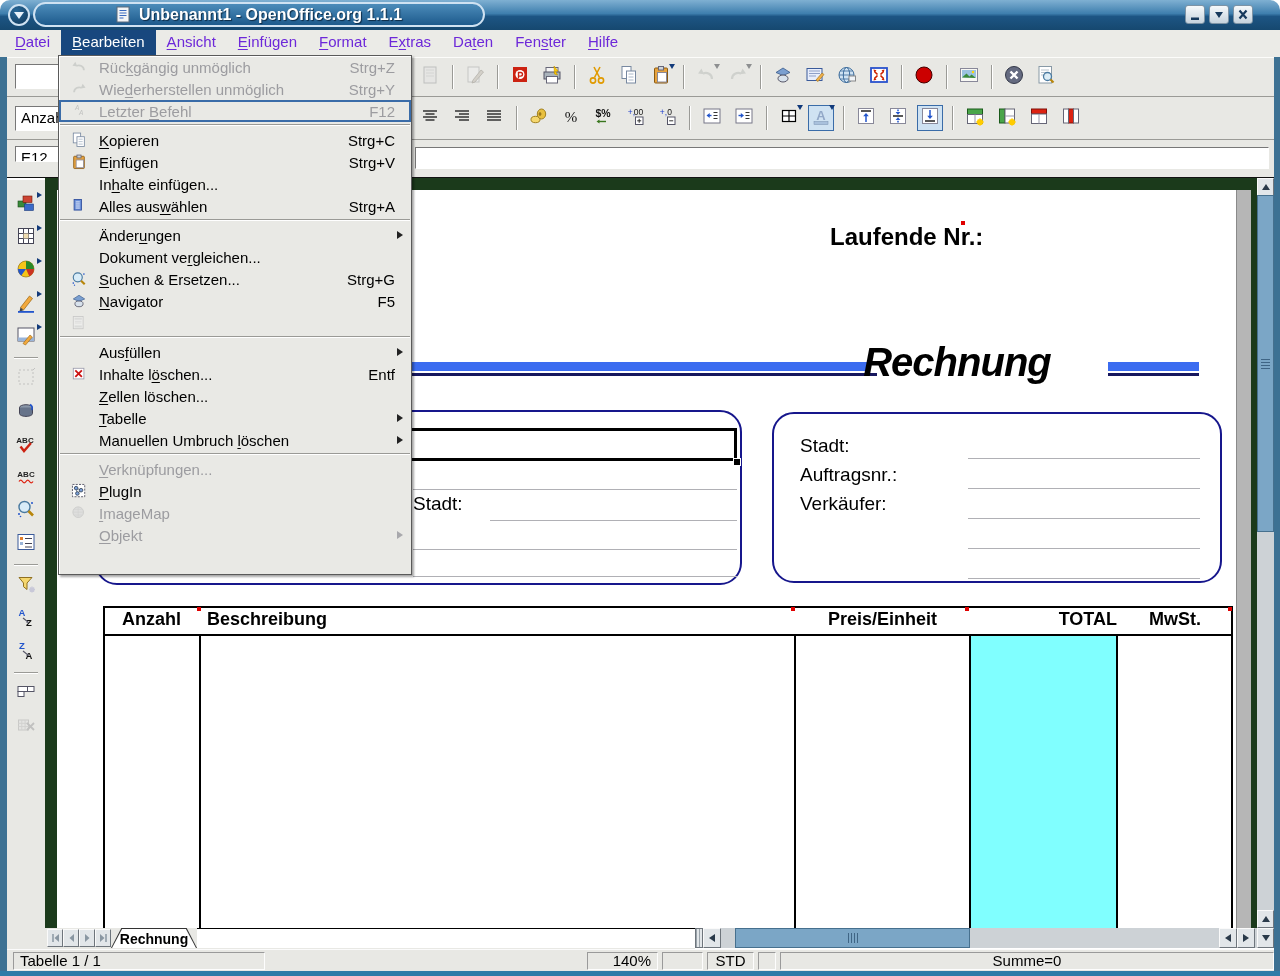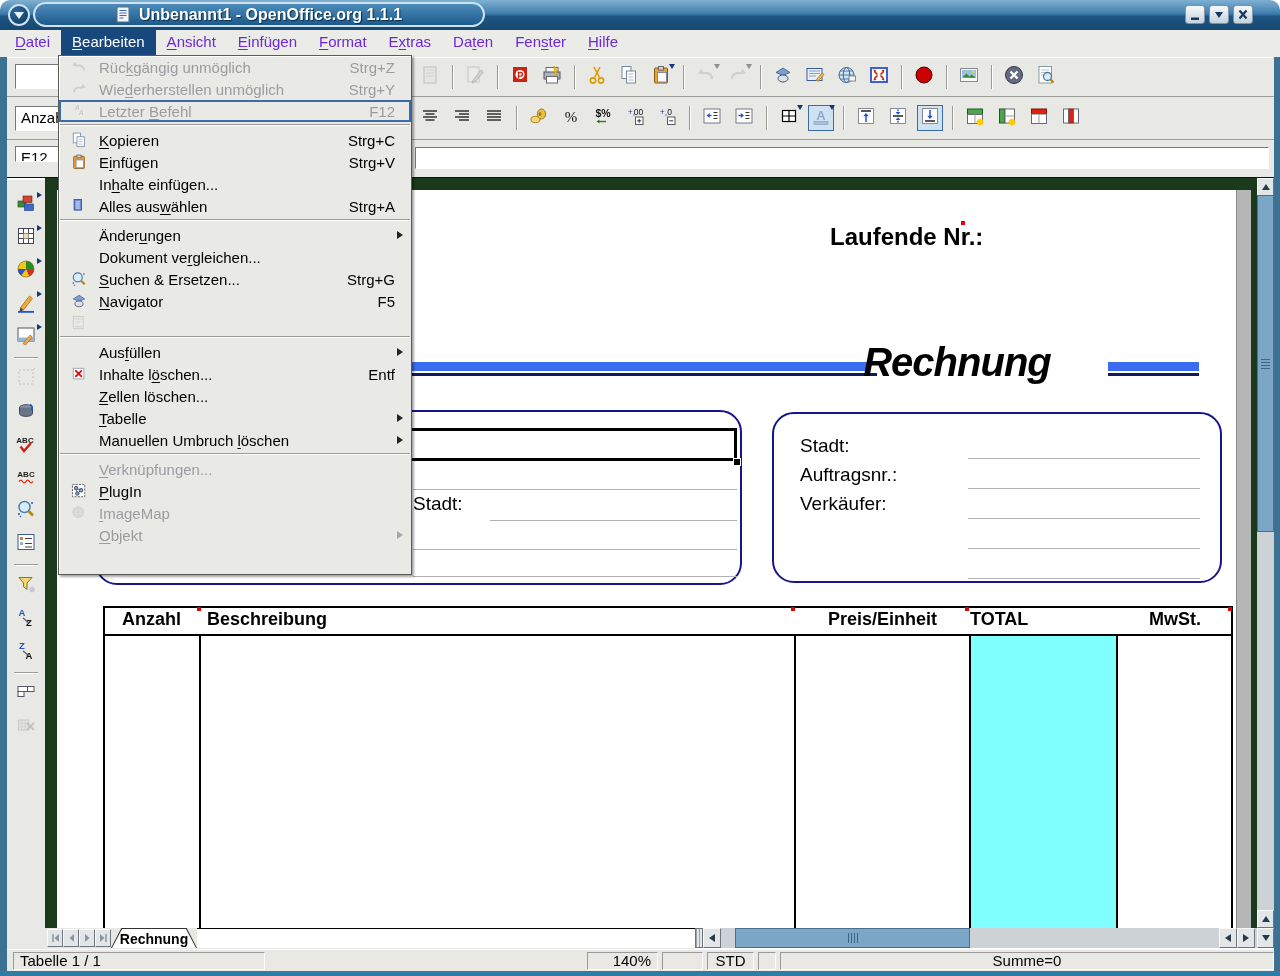--- a/index.html
+++ b/index.html
@@ -603,21 +603,21 @@
       <div class="rbox" style="left:715px;top:222px;width:450px;height:171px;"></div>
       <div class="doclabel" style="left:743px;top:245px;">Stadt:</div>
       <div class="doclabel" style="left:743px;top:274px;">Auftragsnr.:</div>
       <div class="doclabel" style="left:743px;top:303px;">Verkäufer:</div>
 
       <div id="cyancol"></div>
       <div id="thead"></div>
     <div class="th" style="left: 46px; width: 97px; text-align: center;">Anzahl</div>
         <div class="th" style="left: 143px; width: 595px; text-align: left; padding-left: 7px;">Beschreibung</div>
         <div class="th" style="left: 738px; width: 175px; text-align: center;">Preis/Einheit</div>
-        <div class="th" style="left: 913px; width: 147px; text-align: left;">TOTAL</div>
+        <div class="th" style="left: 913px; width: 147px; text-align: right;">TOTAL</div>
         <div class="th" style="left: 1060px; width: 116px; text-align: center;">MwSt.</div>
         <div class="vline" style="left: 46px; top: 446px; height: 292px;"></div>
         <div class="vline" style="left: 142px; top: 446px; height: 292px;"></div>
         <div class="vline" style="left: 737px; top: 446px; height: 292px;"></div>
         <div class="vline" style="left: 912px; top: 446px; height: 292px;"></div>
         <div class="vline" style="left: 1059px; top: 446px; height: 292px;"></div>
         <div class="vline" style="left: 1174px; top: 446px; height: 292px;"></div>
         <div class="notedot" style="left: 140px; top: 417px;"></div>
         <div class="notedot" style="left: 734px; top: 417px;"></div>
         <div class="notedot" style="left: 908px; top: 417px;"></div>

